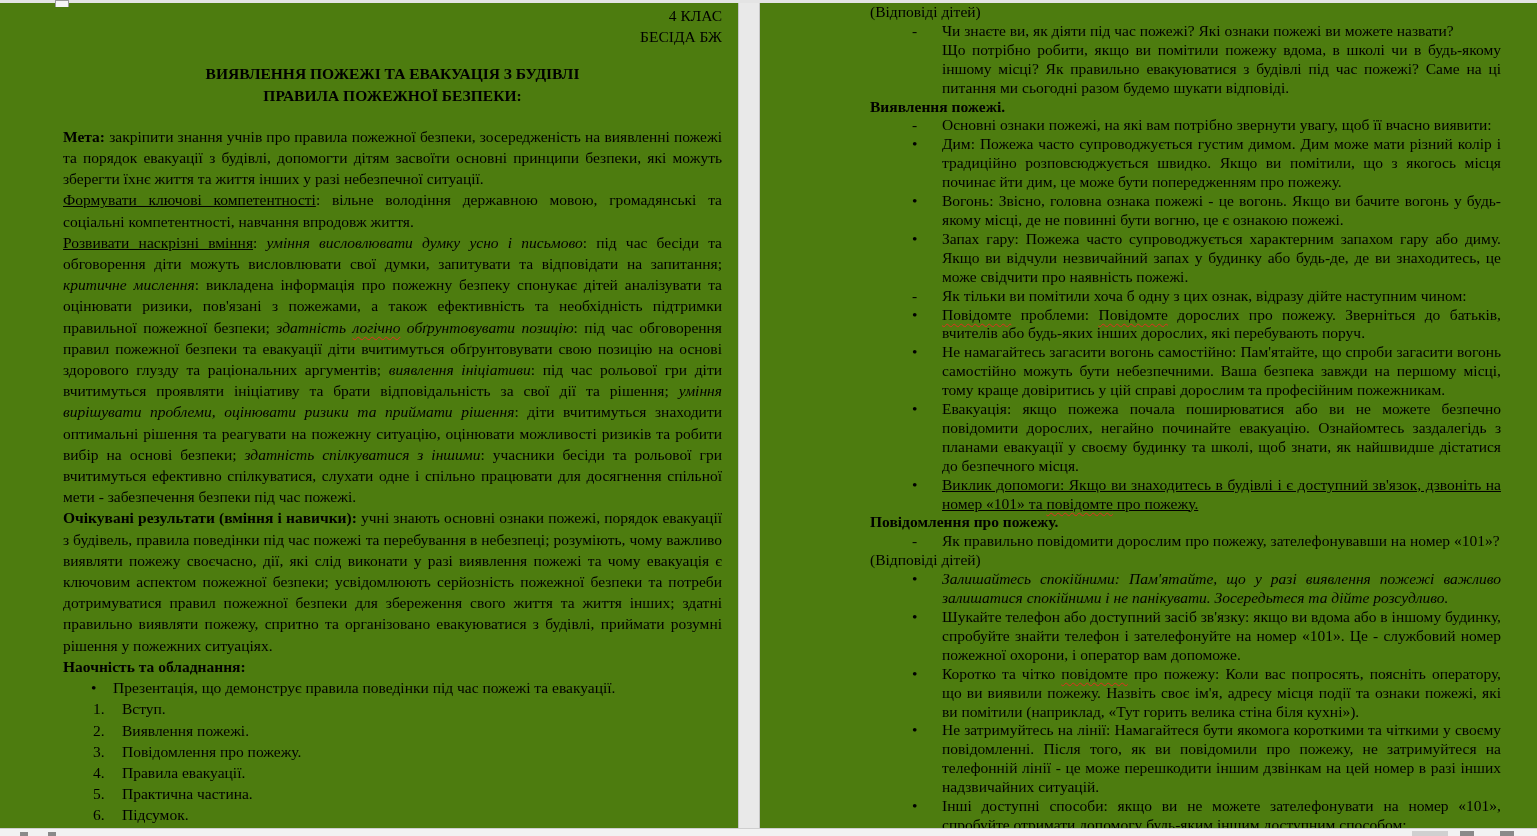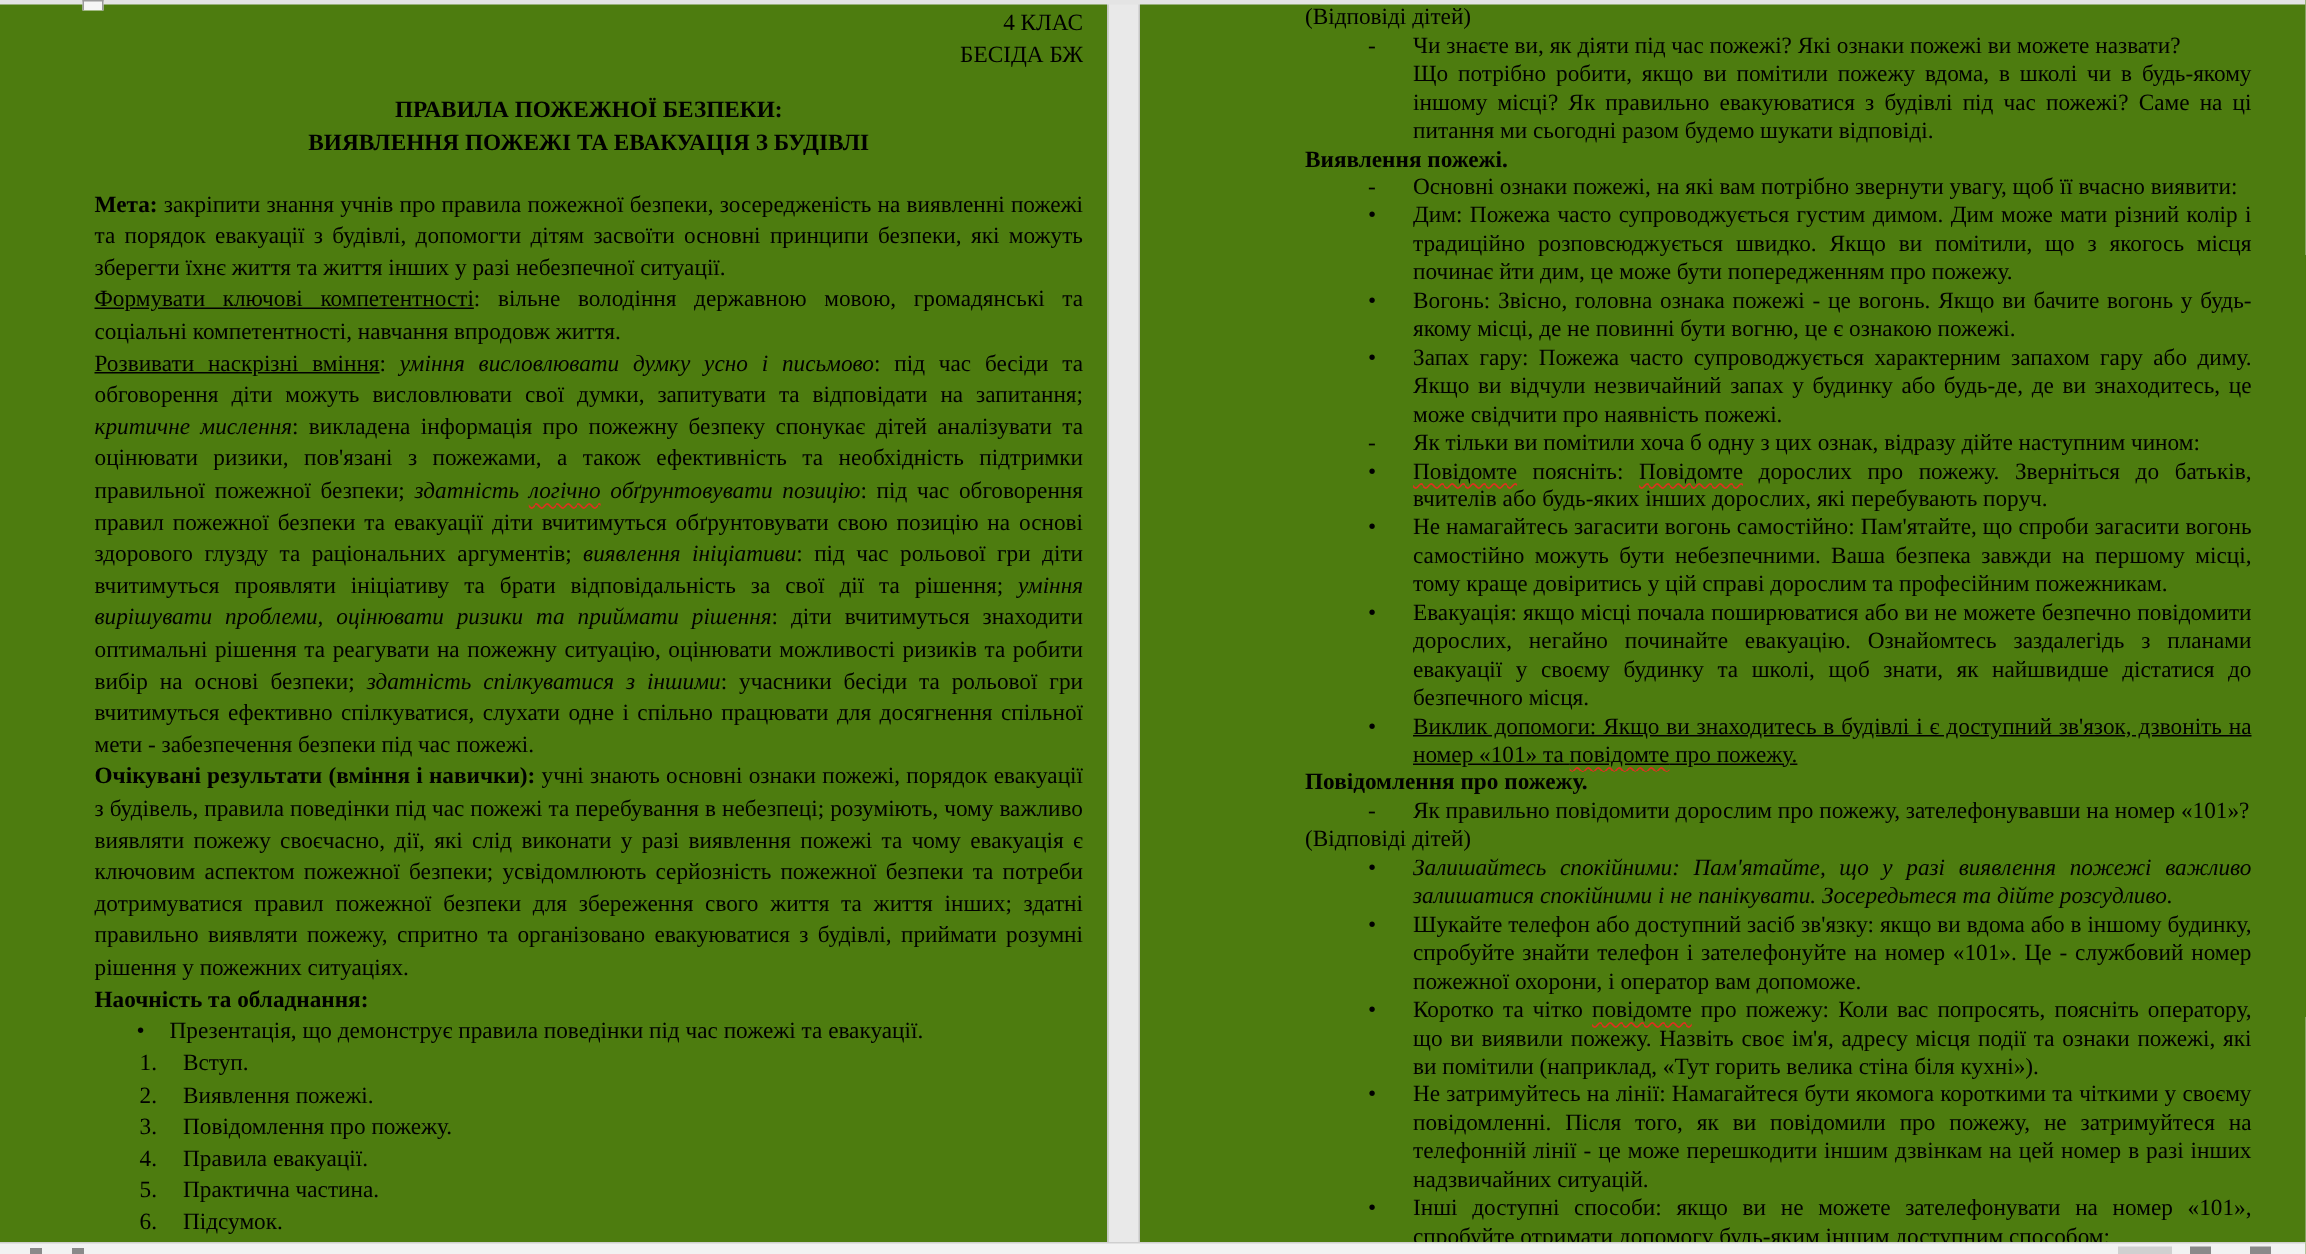--- a/index.html
+++ b/index.html
@@ -48,22 +48,22 @@
 <div class="top-tab"></div>
 
 <div class="page page-left">
   <div class="content content-left" id="content-left">
       <div class="blk blk-lines-right">
         <div>4 КЛАС</div>
         <div>БЕСІДА БЖ</div>
       </div>
       <div style="height: 16px;"></div>
       <div class="blk blk-title">
+        <div>ВИЯВЛЕННЯ ПОЖЕЖІ ТА ЕВАКУАЦІЯ З БУДІВЛІ</div>
         <div>ПРАВИЛА ПОЖЕЖНОЇ БЕЗПЕКИ:</div>
-        <div>ВИЯВЛЕННЯ ПОЖЕЖІ ТА ЕВАКУАЦІЯ З БУДІВЛІ</div>
       </div>
       <div style="height: 20px;"></div>
       <div class="blk"><span class="rs-b">Мета:</span><span> закріпити знання учнів про правила пожежної безпеки, зосередженість на виявленні пожежі та порядок евакуації з будівлі, допомогти дітям засвоїти основні принципи безпеки, які можуть зберегти їхнє життя та життя інших у разі небезпечної ситуації.</span></div>
       <div class="blk"><span class="rs-u">Формувати ключові компетентності</span><span>: вільне володіння державною мовою, громадянські та соціальні компетентності, навчання впродовж життя.</span></div>
       <div class="blk"><span class="rs-u">Розвивати наскрізні вміння</span><span>: </span><span class="rs-i">уміння висловлювати думку усно і письмово</span><span>: під час бесіди та обговорення діти можуть висловлювати свої думки, запитувати та відповідати на запитання; </span><span class="rs-i">критичне мислення</span><span>: викладена інформація про пожежну безпеку спонукає дітей аналізувати та оцінювати ризики, пов'язані з пожежами, а також ефективність та необхідність підтримки правильної пожежної безпеки; </span><span class="rs-i">здатність </span><span class="rs-i rs-sq">логічно</span><span class="rs-i"> обґрунтовувати позицію</span><span>: під час обговорення правил пожежної безпеки та евакуації діти вчитимуться обґрунтовувати свою позицію на основі здорового глузду та раціональних аргументів; </span><span class="rs-i">виявлення ініціативи</span><span>: під час рольової гри діти вчитимуться проявляти ініціативу та брати відповідальність за свої дії та рішення; </span><span class="rs-i">уміння вирішувати проблеми, оцінювати ризики та приймати рішення</span><span>: діти вчитимуться знаходити оптимальні рішення та реагувати на пожежну ситуацію, оцінювати можливості ризиків та робити вибір на основі безпеки; </span><span class="rs-i">здатність спілкуватися з іншими</span><span>: учасники бесіди та рольової гри вчитимуться ефективно спілкуватися, слухати одне і спільно працювати для досягнення спільної мети - забезпечення безпеки під час пожежі.</span></div>
       <div class="blk"><span class="rs-b">Очікувані результати (вміння і навички):</span><span> учні знають основні ознаки пожежі, порядок евакуації з будівель, правила поведінки під час пожежі та перебування в небезпеці; розуміють, чому важливо виявляти пожежу своєчасно, дії, які слід виконати у разі виявлення пожежі та чому евакуація є ключовим аспектом пожежної безпеки; усвідомлюють серйозність пожежної безпеки та потреби дотримуватися правил пожежної безпеки для збереження свого життя та життя інших; здатні правильно виявляти пожежу, спритно та організовано евакуюватися з будівлі, приймати розумні рішення у пожежних ситуаціях.</span></div>
       <div class="blk blk-heading"><span>Наочність та обладнання:</span></div>
       <div class="blk item ">
         <span class="marker">•</span>
         <span style="display: block;"><span>Презентація, що демонструє правила поведінки під час пожежі та евакуації.</span></span>
@@ -123,29 +123,29 @@
       <div class="blk item ">
         <span class="marker">•</span>
         <span style="display: block;"><span>Запах гару: Пожежа часто супроводжується характерним запахом гару або диму. Якщо ви відчули незвичайний запах у будинку або будь-де, де ви знаходитесь, це може свідчити про наявність пожежі.</span></span>
       </div>
       <div class="blk item ">
         <span class="marker">-</span>
         <span style="display: block;"><span>Як тільки ви помітили хоча б одну з цих ознак, відразу дійте наступним чином:</span></span>
       </div>
       <div class="blk item ">
         <span class="marker">•</span>
-        <span style="display: block;"><span class="rs-sq">Повідомте</span><span> поясніть: </span><span class="rs-sq">Повідомте</span><span> дорослих про пожежу. Зверніться до батьків, вчителів або будь-яких інших дорослих, які перебувають поруч.</span></span>
+        <span style="display: block;"><span class="rs-sq">Повідомте</span><span> проблеми: </span><span class="rs-sq">Повідомте</span><span> дорослих про пожежу. Зверніться до батьків, вчителів або будь-яких інших дорослих, які перебувають поруч.</span></span>
       </div>
       <div class="blk item ">
         <span class="marker">•</span>
         <span style="display: block;"><span>Не намагайтесь загасити вогонь самостійно: Пам'ятайте, що спроби загасити вогонь самостійно можуть бути небезпечними. Ваша безпека завжди на першому місці, тому краще довіритись у цій справі дорослим та професійним пожежникам.</span></span>
       </div>
       <div class="blk item ">
         <span class="marker">•</span>
-        <span style="display: block;"><span>Евакуація: якщо місці почала поширюватися або ви не можете безпечно повідомити дорослих, негайно починайте евакуацію. Ознайомтесь заздалегідь з планами евакуації у своєму будинку та школі, щоб знати, як найшвидше дістатися до безпечного місця.</span></span>
+        <span style="display: block;"><span>Евакуація: якщо пожежа почала поширюватися або ви не можете безпечно повідомити дорослих, негайно починайте евакуацію. Ознайомтесь заздалегідь з планами евакуації у своєму будинку та школі, щоб знати, як найшвидше дістатися до безпечного місця.</span></span>
       </div>
       <div class="blk item ">
         <span class="marker">•</span>
         <span style="display: block; text-decoration: underline;"><span>Виклик допомоги: Якщо ви знаходитесь в будівлі і є доступний зв'язок, дзвоніть на номер «101» та </span><span class="rs-sq">повідомте</span><span> про пожежу.</span></span>
       </div>
       <div class="blk blk-heading"><span>Повідомлення про пожежу.</span></div>
       <div class="blk item ">
         <span class="marker">-</span>
         <span style="display: block;"><span>Як правильно повідомити дорослим про пожежу, зателефонувавши на номер «101»?</span></span>
       </div>

